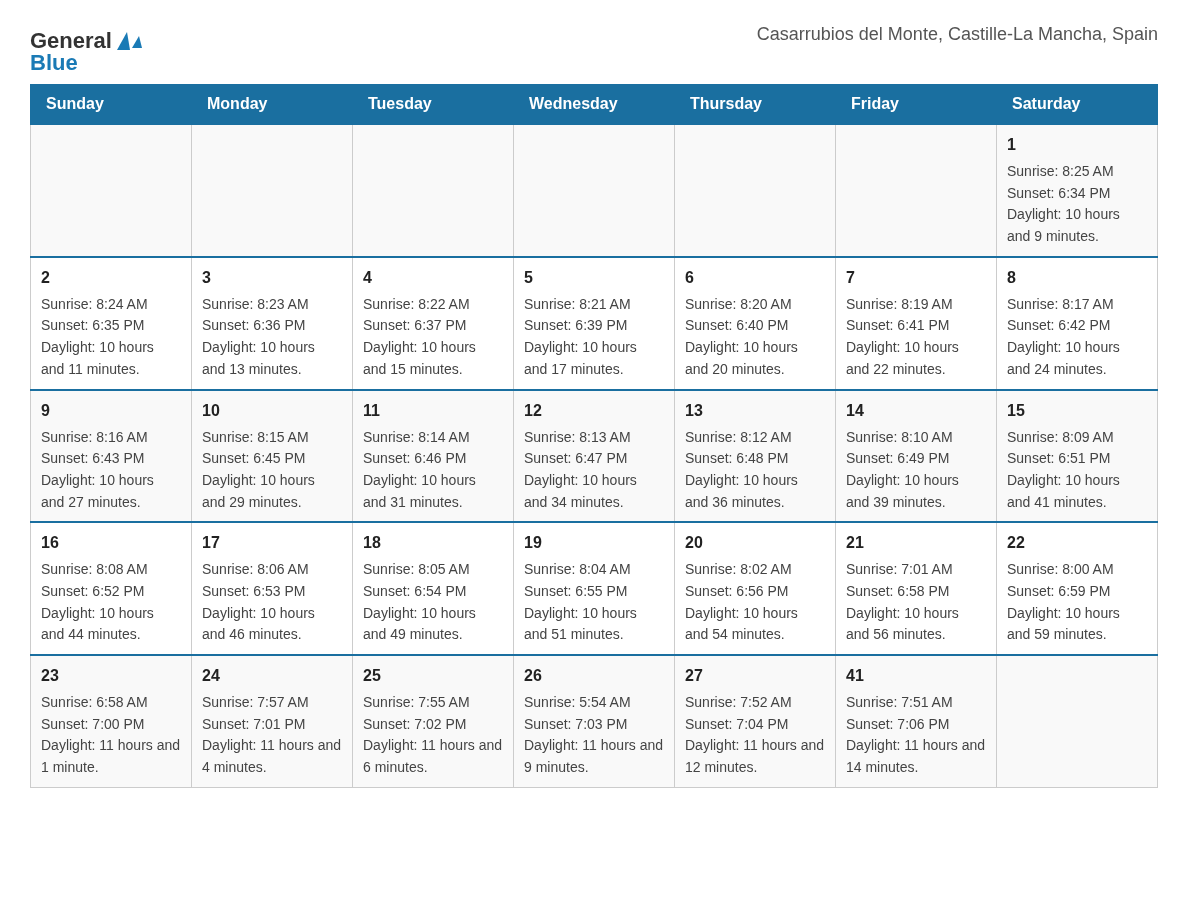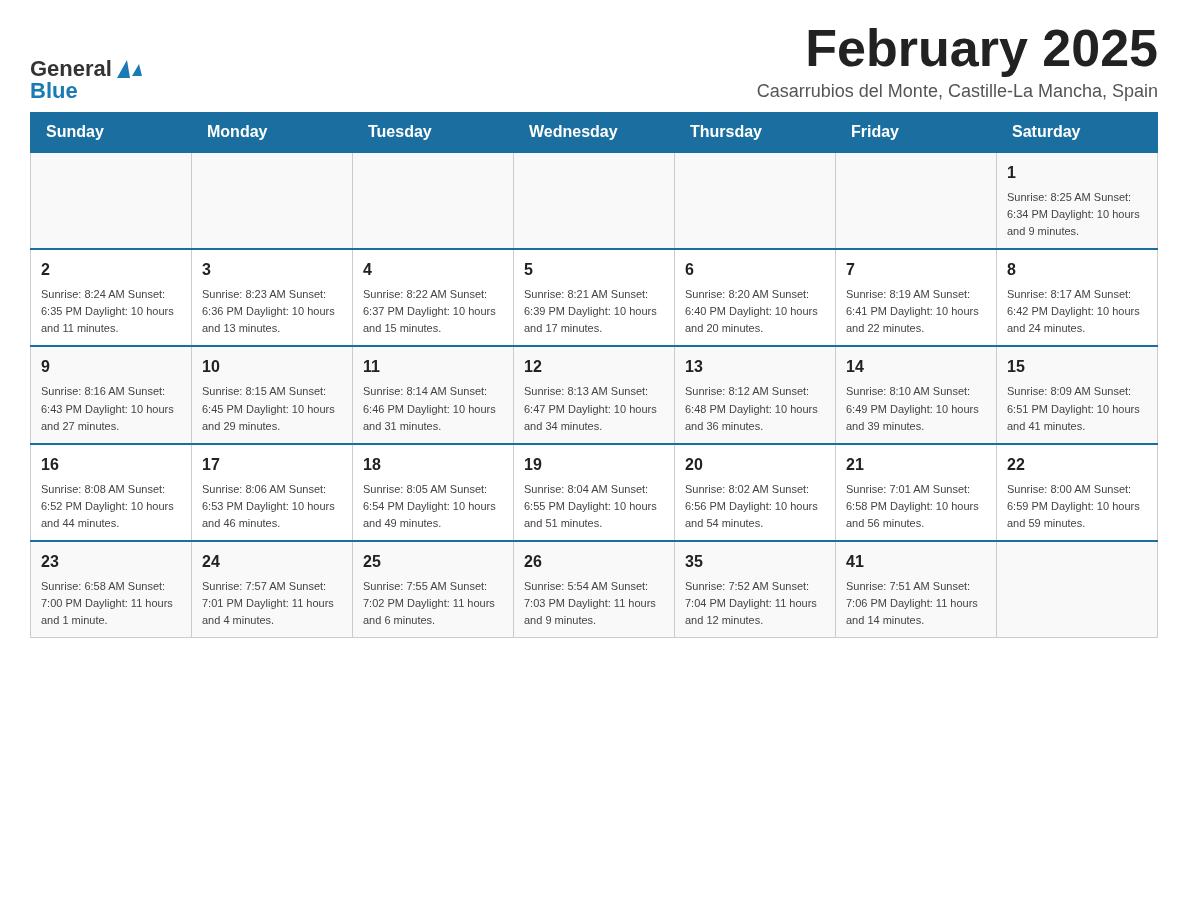--- a/index.html
+++ b/index.html
@@ -4,21 +4,21 @@
   <style>
     * { box-sizing: border-box; margin: 0; padding: 0; }
     body {
       font-family: Arial, Helvetica, sans-serif;
       background: #fff;
       color: #333;
       padding: 20px 30px;
     }
     .header {
       display: flex;
-      align-items: flex-end;
+      align-items: flex-start;
       justify-content: space-between;
       margin-bottom: 10px;
     }
     .logo {
       display: flex;
       align-items: center;
       margin-top: 10px;
     }
     .logo-text-general {
       font-size: 22px;
@@ -82,21 +82,21 @@
     }
     .day-number {
       font-size: 16px;
       font-weight: bold;
       color: #222;
       display: block;
       margin-bottom: 4px;
     }
     .day-info {
       color: #444;
-      font-size: 11px;
+      font-size: 14px;
       line-height: 1.55;
     }
     .calendar tbody tr:nth-child(odd) td {
       background-color: #f9f9f9;
     }
     .calendar tbody tr:nth-child(even) td {
       background-color: #fff;
     }
   </style>
 </head>
@@ -109,21 +109,20 @@
         <span class="logo-text-general">General</span>
         <div class="logo-arrows">
           <div style="width:0;height:0;border-left:10px solid transparent;border-right:3px solid transparent;border-bottom:18px solid #1a7ab5;margin-left:3px;"></div>
           <div style="width:0;height:0;border-left:7px solid transparent;border-right:3px solid transparent;border-bottom:12px solid #1a7ab5;margin-left:2px;margin-bottom:2px;"></div>
         </div>
       </div>
       <span class="logo-text-blue">Blue</span>
     </div>
   </div>
   <div class="title-block">
-    <h1>February 2025</h1>
     <div class="subtitle">Casarrubios del Monte, Castille-La Mancha, Spain</div>
   </div>
 </div>
 
 <table class="calendar">
   <thead>
     <tr>
     <th>Sunday</th>
         <th>Monday</th>
         <th>Tuesday</th>
@@ -299,21 +298,21 @@
 Sunset: 7:02 PM
 Daylight: 11 hours and 6 minutes.</div>
         </td>
         <td>
           <span class="day-number">26</span>
           <div class="day-info">Sunrise: 5:54 AM
 Sunset: 7:03 PM
 Daylight: 11 hours and 9 minutes.</div>
         </td>
         <td>
-          <span class="day-number">35</span>
+          <span class="day-number">27</span>
           <div class="day-info">Sunrise: 7:52 AM
 Sunset: 7:04 PM
 Daylight: 11 hours and 12 minutes.</div>
         </td>
         <td>
           <span class="day-number">41</span>
           <div class="day-info">Sunrise: 7:51 AM
 Sunset: 7:06 PM
 Daylight: 11 hours and 14 minutes.</div>
         </td>

